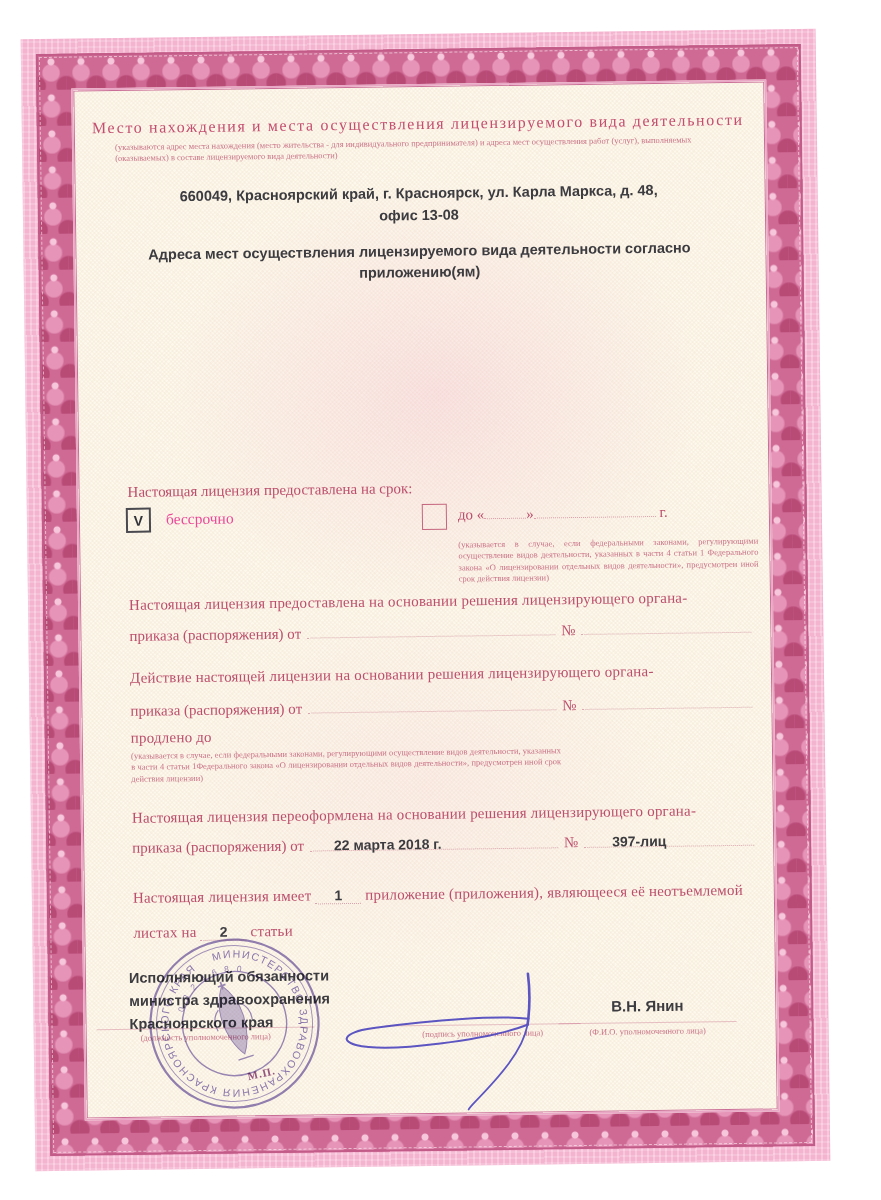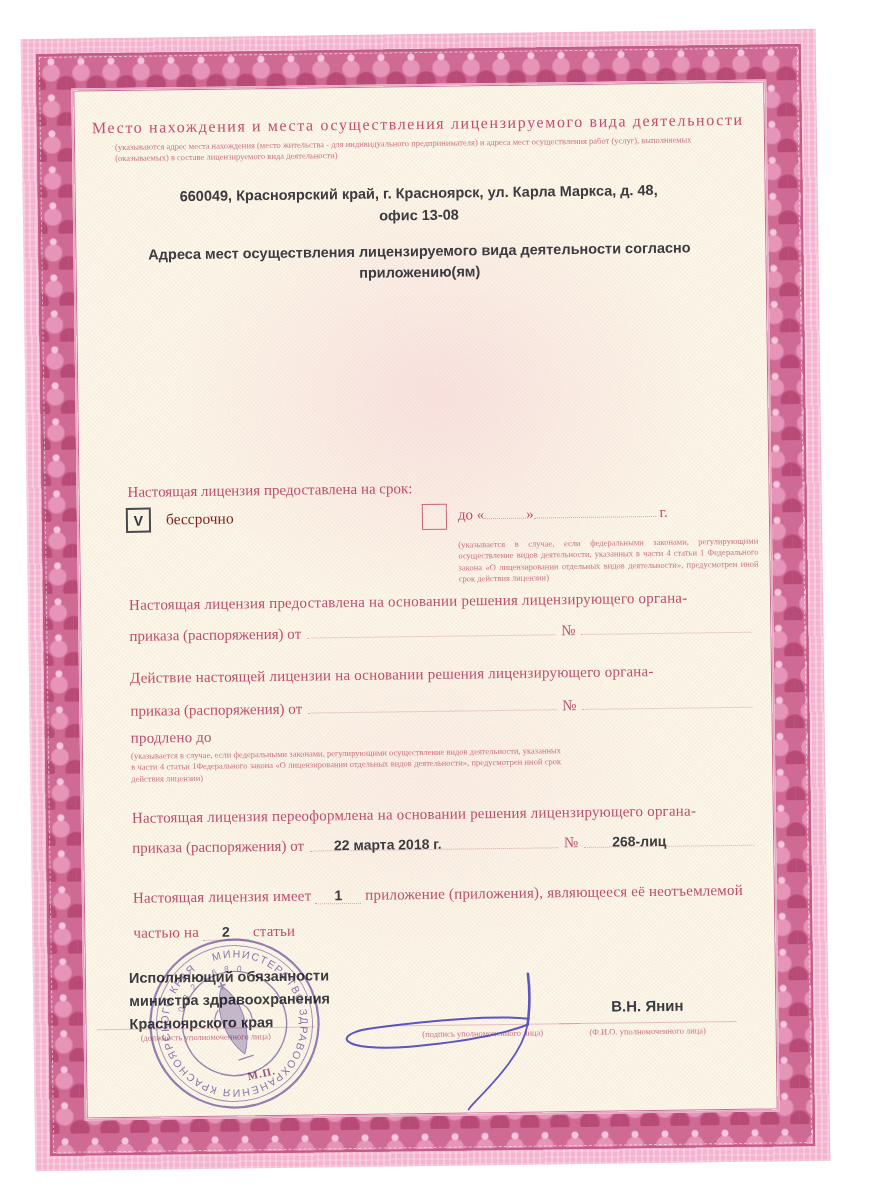--- a/index.html
+++ b/index.html
@@ -30,21 +30,21 @@
     border:2px solid #e9a9c6; box-shadow: inset 0 0 0 1px #c96d96;
     background-image:
       radial-gradient(55% 30% at 52% 30%, rgba(242,183,205,.33), rgba(242,183,205,0) 70%),
       radial-gradient(50% 25% at 50% 68%, rgba(242,183,205,.16), rgba(242,183,205,0) 70%),
       repeating-linear-gradient(45deg,  rgba(214,160,125,.055) 0 1.5px, rgba(0,0,0,0) 1.5px 3px),
       repeating-linear-gradient(135deg, rgba(214,160,125,.055) 0 1.5px, rgba(0,0,0,0) 1.5px 3px); }
 
   .content { position:absolute; left:55px; top:51px; width:682px; height:1040px; }
   .abs { position:absolute; }
 
-  .crimson { color:#7f1d1d; }
+  .crimson { color:#ec4899; }
   .serif15 { font-size:15px; color:#bc4f6d; }
   .note-sm { font-size:8.5px; line-height:11.4px; color:#c97287; }
   .val { font-family:"Liberation Sans","DejaVu Sans",sans-serif; font-weight:bold; color:#3c3b40; }
 
   .title { left:0; right:0; top:30px; text-align:center; font-size:16px; letter-spacing:1.6px; color:#c44e70; }
   .title-note { left:38px; top:53px; width:628px; }
 
   .address { left:0; right:0; top:97px; text-align:center; font-size:14.5px; line-height:22px; }
   .addr-note { left:0; right:0; top:156px; text-align:center; font-size:14.5px; line-height:21px; }
 
@@ -137,26 +137,26 @@
     <div class="abs prolonged-note note-sm">(указывается в случае, если федеральными законами, регулирующими осуществление видов деятельности, указанных в части 4 статьи 1Федерального закона «О лицензировании отдельных видов деятельности», предусмотрен иной срок действия лицензии)</div>
 
     <div class="abs flowline" style="top:721px">Настоящая лицензия переоформлена на основании решения лицензирующего органа-</div>
     <div class="abs orow" style="top:751px">
       <span>приказа (распоряжения) от</span>
       <span class="fill f1 vslot" style="padding-left:24px">
           <span class="val">22 марта 2018 г.</span>
         </span>
       <span>№</span>
       <span class="fill f2 vslot" style="padding-left:28px">
-          <span class="val">268-лиц</span>
+          <span class="val">397-лиц</span>
         </span>
     </div>
 
     <div class="abs flowline" style="top:801px"><span>Настоящая лицензия имеет</span> <span class="inline-slot val">1</span> <span>приложение (приложения), являющееся её неотъемлемой</span></div>
-    <div class="abs flowline" style="top:836px"><span>частью на</span> <span class="inline-slot val">2</span> <span>статьи</span></div>
+    <div class="abs flowline" style="top:836px"><span>листах на</span> <span class="inline-slot val">2</span> <span>статьи</span></div>
 
     <div class="abs position-block">
       <div>Исполняющий обязанности</div>
       <div>министра здравоохранения</div>
       <div>Красноярского края</div>
     </div>
     <div class="abs signer-name val">В.Н. Янин</div>
 
     <div class="cap cap-pos">(должность уполномоченного лица)</div>
     <div class="cap cap-sig">(подпись уполномоченного лица)</div>

